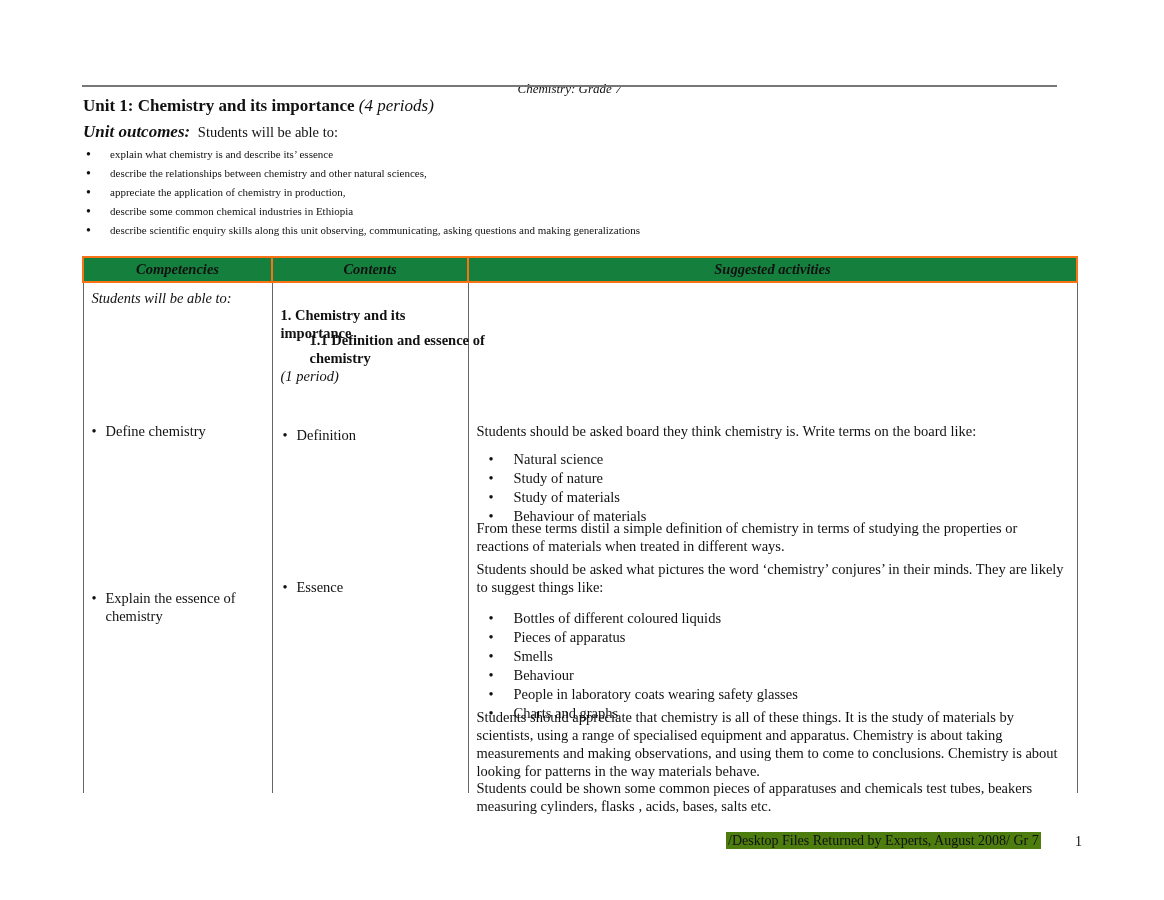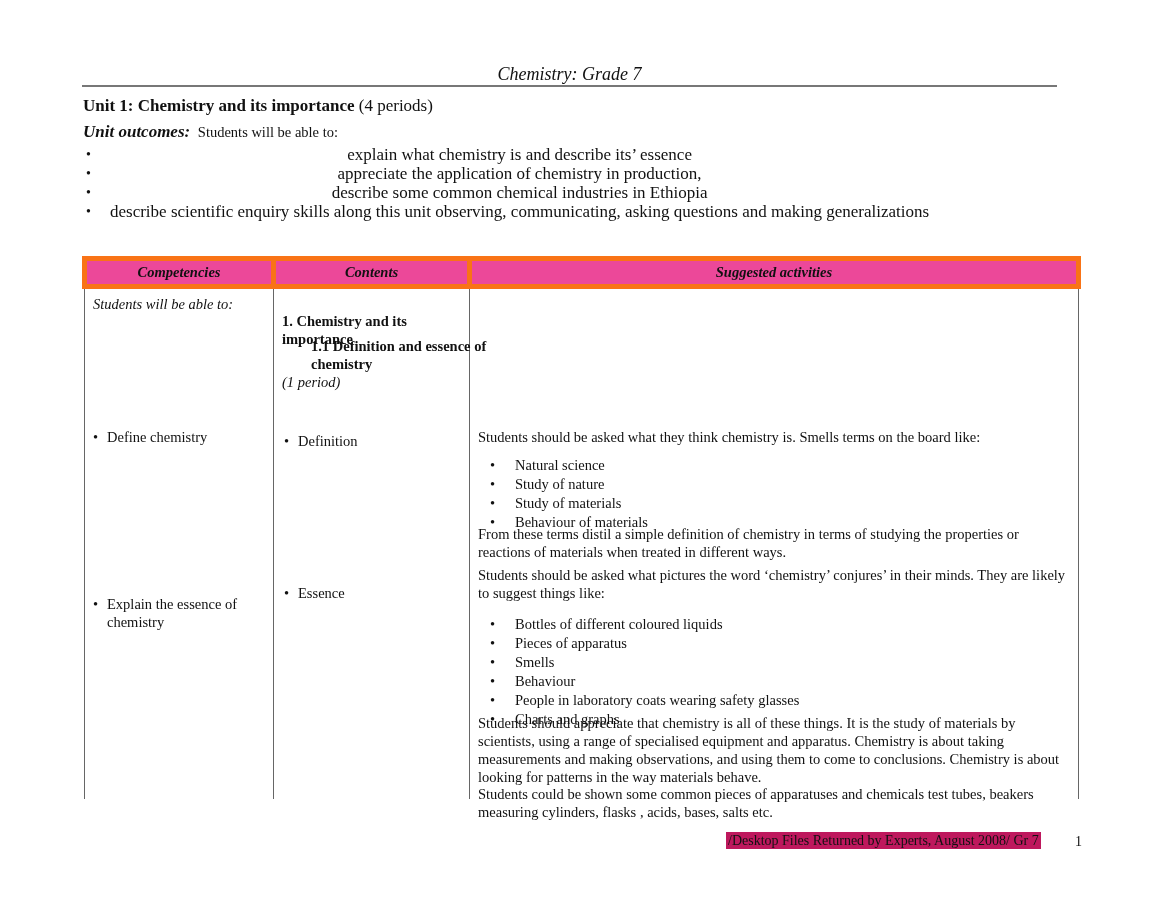--- a/index.html
+++ b/index.html
@@ -1,63 +1,64 @@
 <!DOCTYPE html>
 <html><head>
 <meta charset="utf-8">
 <style>
   html, body { margin:0; padding:0; background:#ffffff; }
   body { width:1164px; height:900px; position:relative; overflow:hidden;
          font-family:"Liberation Serif", "DejaVu Serif", serif; color:#111; }
-  .page-header { position:absolute; left:82px; top:64px; width:975px; text-align:center;
-                 font-style:italic; font-size:18px; }
+  .page-header { position:absolute; left:82px; top:81px; width:975px; text-align:center;
+                 font-style:italic; font-size:13px; }
   .header-rule { position:absolute; left:82px; top:85px; width:975px; height:0;
                  border-top:2px solid #777; }
   .unit-title { position:absolute; left:83px; top:96px; font-size:17px; font-weight:bold; }
-  .unit-title .periods { font-weight:normal; }
+  .unit-title .periods { font-weight:normal; font-style:italic; }
   .outcomes-line { position:absolute; left:83px; top:122px; font-size:14.5px; }
   .outcomes-line .lbl { font-weight:bold; font-style:italic; font-size:17px; margin-right:4px; }
-  .outcomes-list { position:absolute; left:83px; top:145px; margin:0; padding:0; list-style:none; font-size:17px;text-align:center; }
+  .outcomes-list { position:absolute; left:83px; top:145px; margin:0; padding:0; list-style:none; font-size:11px; }
   .outcomes-list li { height:19px; line-height:19px; position:relative; padding-left:27px; white-space:nowrap; }
   .outcomes-list li::before { content:"\2022"; position:absolute; left:3px; top:0; font-size:14px; }
 
   .tbl { position:absolute; left:82px; top:256px; width:994px; border-collapse:collapse;
          font-size:14.5px; table-layout:fixed; }
-  .tbl th { background:#ec4899; font-style:italic; font-weight:bold; height:23px; padding:0;
-            border:5px solid #f97316; font-size:14.5px; }
+  .tbl th { background:#15803d; font-style:italic; font-weight:bold; height:23px; padding:0;
+            border:2px solid #f97316; font-size:14.5px; }
   .tbl td { border-left:1px solid #666; border-right:1px solid #666; vertical-align:top; padding:0; }
   .tbl tr.last td { height:510px; }
   .cell { position:relative; height:510px; }
   .abs { position:absolute; line-height:18px; }
   .b { position:relative; padding-left:22px; }
   .b::before { content:"\2022"; position:absolute; left:8px; top:0; }
   .act-list { margin:10px; padding:0; list-style:none; }
   .act-list li { position:relative; padding-left:27px; height:19px; line-height:19px; }
   .act-list li::before { content:"\2022"; position:absolute; left:2px; top:0; }
-  .footer { position:absolute; left:726px; top:832px; font-size:14px; background:#be185d; padding:0 2px; line-height:17px; }
+  .footer { position:absolute; left:726px; top:832px; font-size:14px; background:#4d7c0f; padding:0 2px; line-height:17px; }
   .pagenum { position:absolute; left:1075px; top:834px; font-size:14px; }
 </style>
 </head>
 <body>
 
 <div class="page-header">Chemistry: Grade 7</div>
 <div class="header-rule"></div>
 
 <div class="unit-title">
   <span>Unit 1: Chemistry and its importance</span>
   <span class="periods">(4 periods)</span>
 </div>
 
 <div class="outcomes-line">
   <span class="lbl">Unit outcomes:</span>
   <span>Students will be able to:</span>
 </div>
 
 <ul class="outcomes-list">
   <li>explain what chemistry is and describe its’ essence</li>
+  <li>describe the relationships between chemistry and other natural sciences,</li>
   <li>appreciate the application of chemistry in production,</li>
   <li>describe some common chemical industries in Ethiopia</li>
   <li>describe scientific enquiry skills along this unit observing, communicating, asking questions and making generalizations</li>
 </ul>
 
 <table class="tbl">
   <colgroup>
       <col style="width:189px">
       <col style="width:196px">
       <col style="width:609px">
@@ -82,21 +83,21 @@
         <div class="cell">
           <div class="abs" style="left:8px; top:23px; width:180px; font-weight:bold;">1. Chemistry and its importance</div>
           <div class="abs" style="left:8px; top:48px; width:185px; font-weight:bold;margin-left:29px;">1.1  Definition and essence of chemistry</div>
           <div class="abs" style="left:8px; top:84px; font-style:italic;">(1 period)</div>
           <div class="abs b" style="left:2px; top:143px;">Definition</div>
           <div class="abs b" style="left:2px; top:277px;">Essence</div>
         </div>
       </td>
       <td>
         <div class="cell">
-          <div class="abs" style="left:8px; top:139px; width:595px;">Students should be asked what they think chemistry is. Smells terms on the board like:</div>
+          <div class="abs" style="left:8px; top:139px; width:595px;">Students should be asked board they think chemistry is. Write terms on the board like:</div>
           <ul class="act-list abs" style="left:8px; top:157px;">
             <li>Natural science</li>
             <li>Study of nature</li>
             <li>Study of materials</li>
             <li>Behaviour of materials</li>
           </ul>
           <div class="abs" style="left:8px; top:236px; width:595px;">From these terms distil a simple definition of chemistry in terms of studying the properties or reactions of materials when treated in different ways.</div>
           <div class="abs" style="left:8px; top:277px; width:598px;">Students should be asked what pictures the word ‘chemistry’ conjures’ in their minds. They are likely to suggest things like:</div>
           <ul class="act-list abs" style="left:8px; top:316px;">
             <li>Bottles of different coloured liquids</li>

